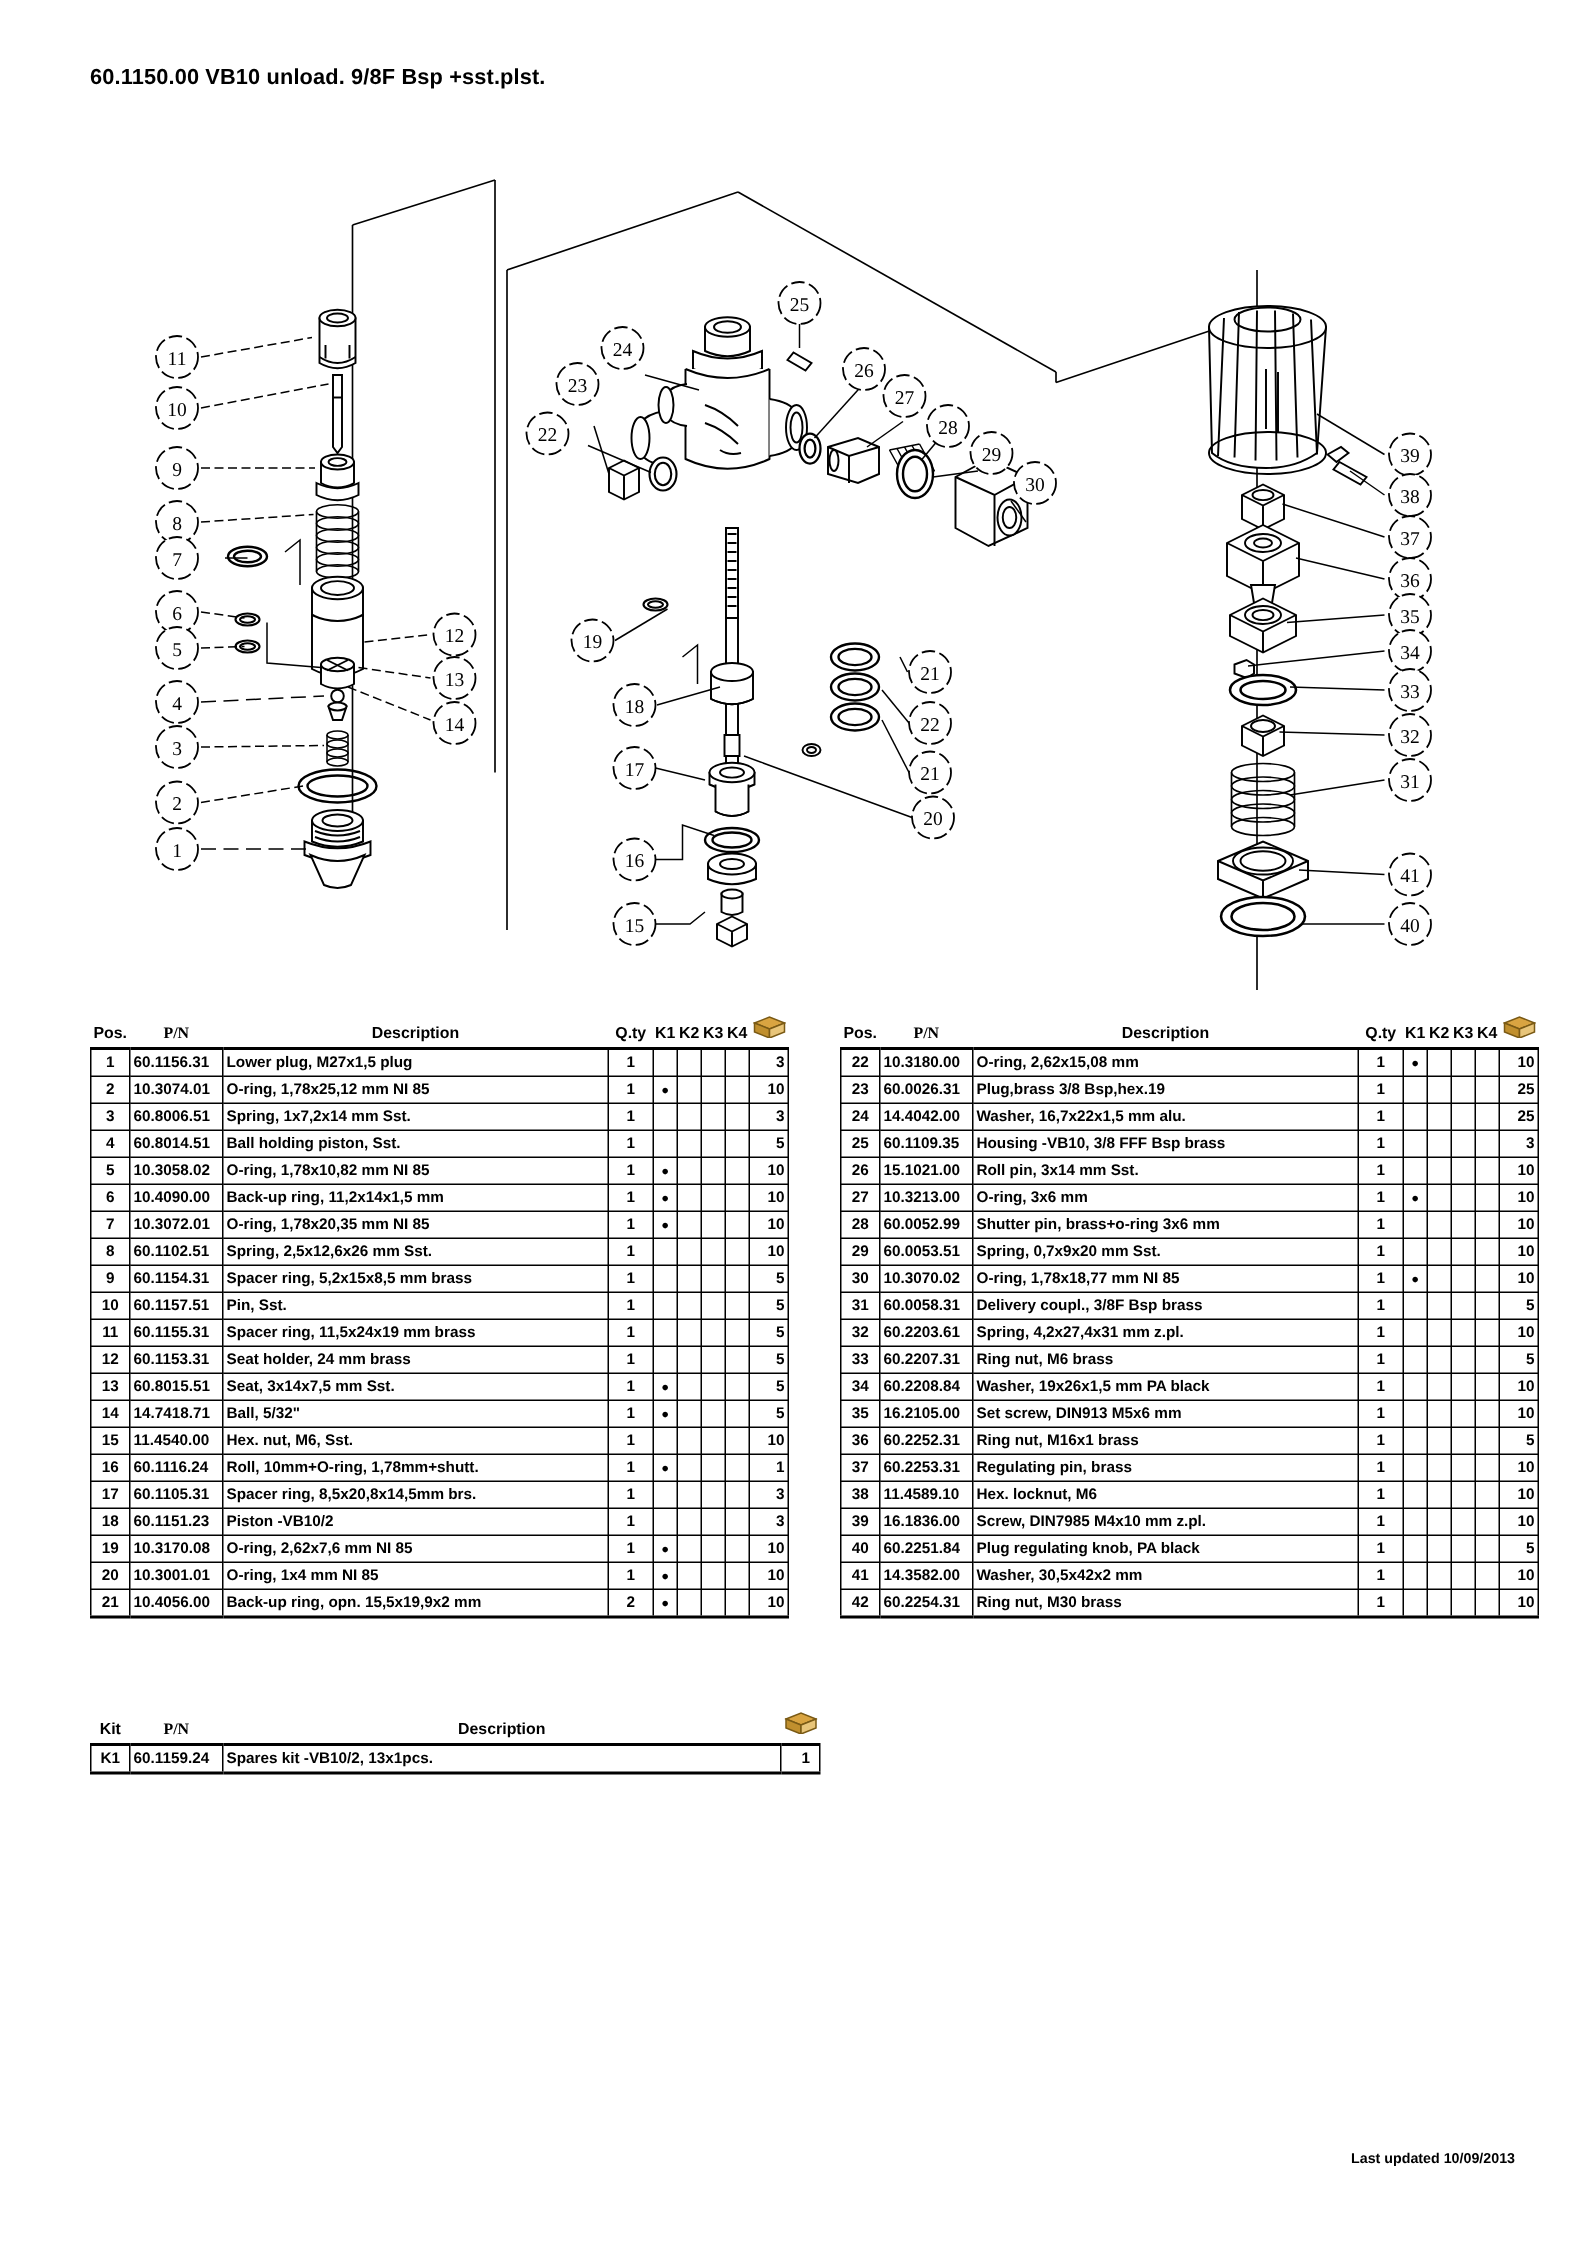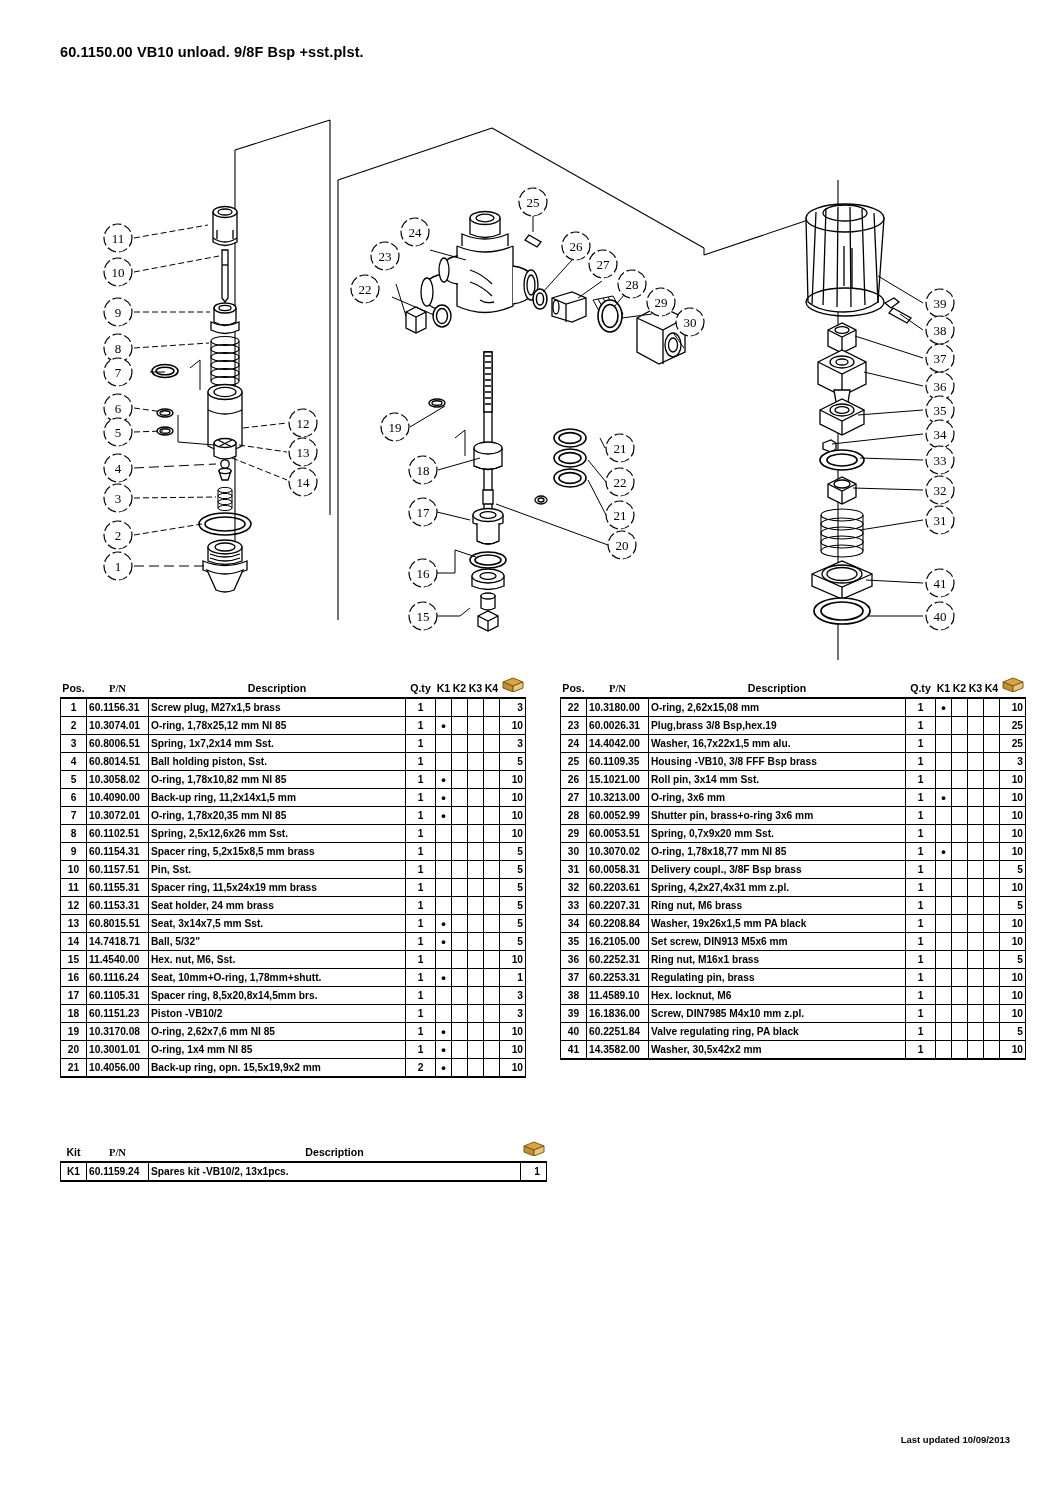--- a/index.html
+++ b/index.html
@@ -662,21 +662,21 @@
                 <path d="M1 6 L1 12 L11 16 L11 10 Z" fill="#c08f2e" stroke="#7a5a15" stroke-width="1"></path>
                 <path d="M21 6 L21 12 L11 16 L11 10 Z" fill="#e8c57a" stroke="#7a5a15" stroke-width="1"></path>
               </svg>
           </th>
         </tr>
       </thead>
       <tbody>
           <tr>
             <td class="c-pos">1</td>
             <td class="c-pn">60.1156.31</td>
-            <td class="c-desc">Screw plug, M27x1,5 brass</td>
+            <td class="c-desc">Lower plug, M27x1,5 plug</td>
             <td class="c-qty">1</td>
             <td class="k"></td>
             <td class="k"></td>
             <td class="k"></td>
             <td class="k"></td>
             <td class="c-box">3</td>
           </tr>
           <tr>
             <td class="c-pos">2</td>
             <td class="c-pn">10.3074.01</td>
@@ -827,21 +827,21 @@
             <td class="c-qty">1</td>
             <td class="k"></td>
             <td class="k"></td>
             <td class="k"></td>
             <td class="k"></td>
             <td class="c-box">10</td>
           </tr>
           <tr>
             <td class="c-pos">16</td>
             <td class="c-pn">60.1116.24</td>
-            <td class="c-desc">Seat, 10mm+O-ring, 1,78mm+shutt.</td>
+            <td class="c-desc">Roll, 10mm+O-ring, 1,78mm+shutt.</td>
             <td class="c-qty">1</td>
             <td class="k">•</td>
             <td class="k"></td>
             <td class="k"></td>
             <td class="k"></td>
             <td class="c-box">1</td>
           </tr>
           <tr>
             <td class="c-pos">17</td>
             <td class="c-pn">60.1105.31</td>
@@ -1117,32 +1117,43 @@
             <td class="c-qty">1</td>
             <td class="k"></td>
             <td class="k"></td>
             <td class="k"></td>
             <td class="k"></td>
             <td class="c-box">10</td>
           </tr>
           <tr>
             <td class="c-pos">40</td>
             <td class="c-pn">60.2251.84</td>
-            <td class="c-desc">Valve regulating ring, PA black</td>
+            <td class="c-desc">Plug regulating knob, PA black</td>
             <td class="c-qty">1</td>
             <td class="k"></td>
             <td class="k"></td>
             <td class="k"></td>
             <td class="k"></td>
             <td class="c-box">5</td>
           </tr>
           <tr>
             <td class="c-pos">41</td>
             <td class="c-pn">14.3582.00</td>
             <td class="c-desc">Washer, 30,5x42x2 mm</td>
+            <td class="c-qty">1</td>
+            <td class="k"></td>
+            <td class="k"></td>
+            <td class="k"></td>
+            <td class="k"></td>
+            <td class="c-box">10</td>
+          </tr>
+          <tr>
+            <td class="c-pos">42</td>
+            <td class="c-pn">60.2254.31</td>
+            <td class="c-desc">Ring nut, M30 brass</td>
             <td class="c-qty">1</td>
             <td class="k"></td>
             <td class="k"></td>
             <td class="k"></td>
             <td class="k"></td>
             <td class="c-box">10</td>
           </tr>
         </tbody>
     </table>
   </div>

